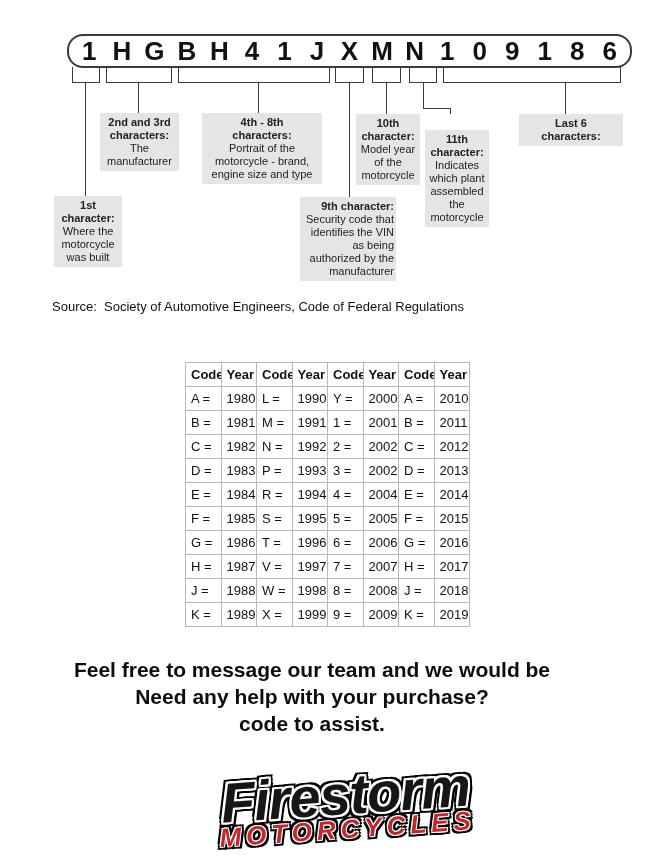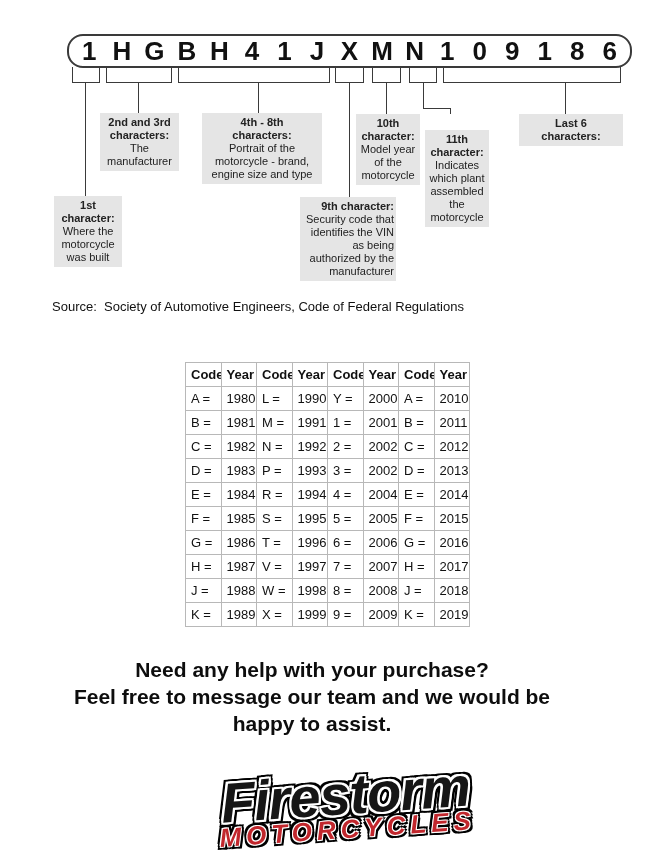--- a/index.html
+++ b/index.html
@@ -272,23 +272,23 @@
           <td>1999</td>
           <td>9 =</td>
           <td>2009</td>
           <td>K =</td>
           <td>2019</td>
         </tr>
       </tbody>
   </table>
 
   <div class="help-text">
+      <div>Feel free to message our team and we would be</div>
       <div>Need any help with your purchase?</div>
-      <div>Feel free to message our team and we would be</div>
-      <div>happy to assist.</div>
+      <div>code to assist.</div>
     </div>
 
   <div class="logo">
     <div class="logo-primary">Firestorm</div>
     <div class="logo-secondary" style="color: rgb(193, 39, 45);">MOTORCYCLES</div>
   </div>
 
 </div>
 
 </body></html>

